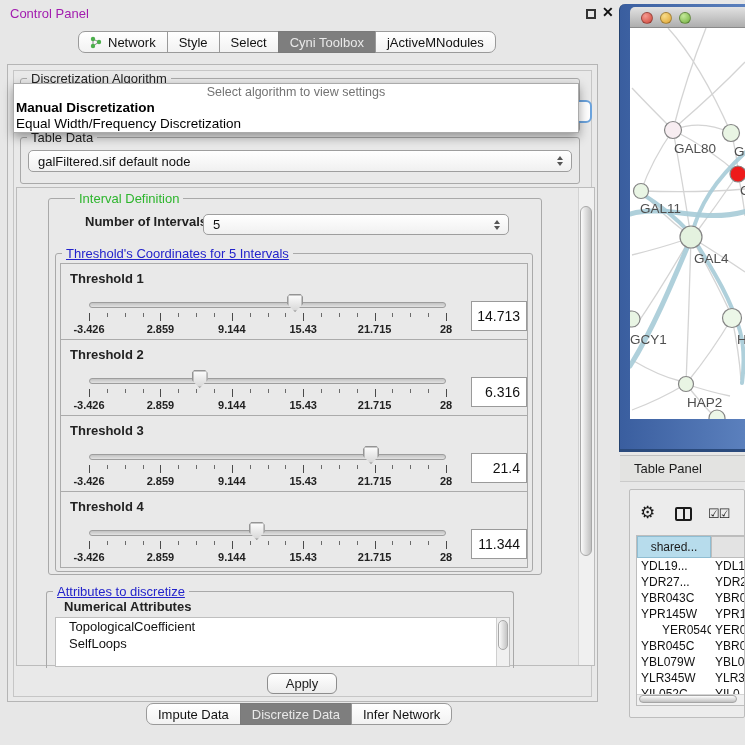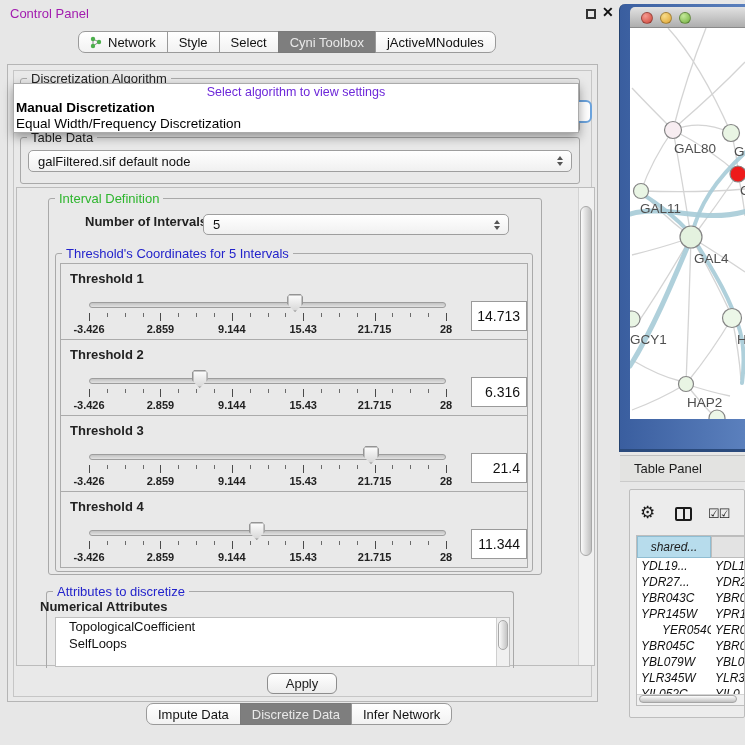--- a/index.html
+++ b/index.html
@@ -25,32 +25,32 @@
   #bottom-tabs .tab:first-child{border-radius:7px 0 0 7px;margin-left:0;}
   #bottom-tabs .tab:last-child{border-radius:0 7px 7px 0;}
   .tab.sel{background:var(--tab_selected);color:#e9e9e9;border-color:#7a7a7a;}
   .tab svg{display:block;}
 
   
   .frame-outer{left:7px;top:64px;width:591px;height:638px;border:1px solid #b5b5b5;background:#e9e9e9;}
   .frame-inner{left:13px;top:70px;width:579px;height:627px;border:1px solid #c6c6c6;background:#e9e9e9;}
   .group{border:1px solid #a9a9a9;border-radius:3px;}
   .gtitle{position:absolute;top:-8px;left:6px;background:#e9e9e9;padding:0 4px;font-size:13px;line-height:15px;white-space:nowrap;}
-  .gtitle.green{color:var(--green);}
-  .gtitle.blue{color:var(--blue);}
+  .gtitle.green{color:var(--green);margin-left:20px;}
+  .gtitle.blue{color:var(--blue);text-decoration:underline;}
   .g-alg{left:20px;top:78px;width:560px;height:54px;}
   .g-table{left:20px;top:137px;width:560px;height:47px;}
   .g-int{left:48px;top:198px;width:494px;height:377px;}
   .g-thr{left:55px;top:253px;width:478px;height:319px;}
   .g-attr{left:46px;top:591px;width:468px;height:77px;border-bottom:none;border-radius:3px 3px 0 0;}
 
   
   .popup{left:13px;top:83px;width:566px;height:50px;background:#fff;border:1px solid #ababab;
          box-shadow:0 4px 10px rgba(0,0,0,.38);z-index:9;padding-top:1px;}
-  .popup-hint{text-align:center;font-size:12.5px;color:#6d28d9;line-height:15px;}
+  .popup-hint{text-align:center;font-size:12.5px;color:#737373;line-height:15px;}
   .popup-opt{font-size:13.5px;line-height:16px;padding-left:2px;color:#000;white-space:nowrap;}
   .popup-opt.bold{font-weight:bold;}
   .combo-frag{left:572px;top:100px;width:20px;height:23px;background:#fff;border:2px solid #6ba3dd;
               border-radius:0 6px 6px 0;z-index:8;}
 
   
   .combo{background:linear-gradient(#ffffff,#f0f0f0);border:1px solid #9e9e9e;border-radius:5px;
          font-size:13px;display:flex;align-items:center;padding:0 22px 0 9px;color:#111;}
   .combo .spin{position:absolute;right:7px;top:50%;transform:translateY(-50%);width:7px;}
   .spin:before,.spin:after{content:"";display:block;width:0;height:0;border-left:3.5px solid transparent;
@@ -80,21 +80,21 @@
             background:linear-gradient(#ffffff,#d4d4d4);box-shadow:inset 0 0 0 1.5px #949494;}
   .th-ticks{position:absolute;left:28px;top:49px;width:357px;height:9px;}
   .tick{position:absolute;top:0;width:1px;height:4px;background:#6a6a6a;}
   .tick.major{height:8px;background:#4a4a4a;}
   .th-labels{position:absolute;left:28px;top:59px;width:357px;height:12px;}
   .tick-label{position:absolute;transform:translateX(-50%);font-size:11px;font-weight:bold;color:#222;white-space:nowrap;}
   .th-value{position:absolute;left:410px;top:37px;width:56px;height:30px;background:#fff;border:1px solid #9a9a9a;
             font-size:14px;display:flex;align-items:center;justify-content:flex-end;padding-right:6px;color:#111;}
 
   
-  .na-label{left:40px;top:599px;font-size:13px;font-weight:bold;}
+  .na-label{left:64px;top:599px;font-size:13px;font-weight:bold;}
   .listbox{left:55px;top:617px;width:455px;height:50px;background:#fff;border:1px solid #bfbfbf;overflow:hidden;}
   .list-item{font-size:13px;line-height:17px;padding-left:13px;color:#111;white-space:nowrap;}
   .list-sb{position:absolute;right:0;top:0;width:13px;height:100%;background:#f0f0f0;border-left:1px solid #cfcfcf;}
   .list-sb-thumb{position:absolute;left:1px;top:2px;width:10px;height:30px;border-radius:5px;
                  border:1px solid #a8a8a8;background:linear-gradient(90deg,#fbfbfb,#c4c4c4);}
 
   
   .apply{left:267px;top:673px;width:70px;height:21px;border:1px solid #8d8d8d;border-radius:6px;
          background:linear-gradient(#ffffff,#ececec);font-size:13px;display:flex;align-items:center;justify-content:center;}
 
@@ -112,21 +112,21 @@
 
   
   .tp-bar{left:620px;top:455px;width:125px;height:27px;background:#e3e3e1;
           border-top:1px solid #bfbfbf;border-bottom:1px solid #cbcbcb;display:flex;align-items:center;}
   .tp-bar span{font-size:13px;margin-left:14px;color:#1c1c1c;}
   .tp-inner{left:629px;top:489px;width:116px;height:229px;background:#ececec;border:1px solid #bdbdbd;border-radius:2px;}
   .gear{left:640px;top:503px;font-size:17px;color:#1a1a1a;line-height:20px;}
   .split-ic{left:675px;top:507px;width:17px;height:14px;border:2px solid #1a1a1a;border-radius:2px;}
   .split-ic:before{content:"";position:absolute;left:5.5px;top:0;width:2px;height:10px;background:#1a1a1a;}
   .checks{left:708px;top:506px;font-size:13px;letter-spacing:-1px;color:#222;}
-  .dtable{left:636px;top:535px;width:109px;height:171px;background:#fff;border:1px solid #bdbdbd;overflow:hidden;font-style:italic;}
+  .dtable{left:636px;top:535px;width:109px;height:171px;background:#fff;border:1px solid #bdbdbd;overflow:hidden;}
   .dt-head{display:flex;height:22px;}
   .dt-hcell{font-size:12px;display:flex;align-items:center;justify-content:center;
             background:#e3e3e3;border:1px solid #bdbdbd;color:#1a1a1a;flex:none;}
   .dt-hcell.sel{background:var(--header_blue);border-color:#8fbdd2;}
   .dt-row{display:flex;height:16px;}
   .dt-cell{font-size:12px;line-height:16px;flex:none;padding-left:4px;color:#111;white-space:nowrap;overflow:hidden;}
   .hsb-track{left:637px;top:694px;width:107px;height:11px;background:#f0f0f0;border-top:1px solid #d5d5d5;}
   .hsb-thumb{left:639px;top:695px;width:98px;height:8px;}
 </style>
 </head>

